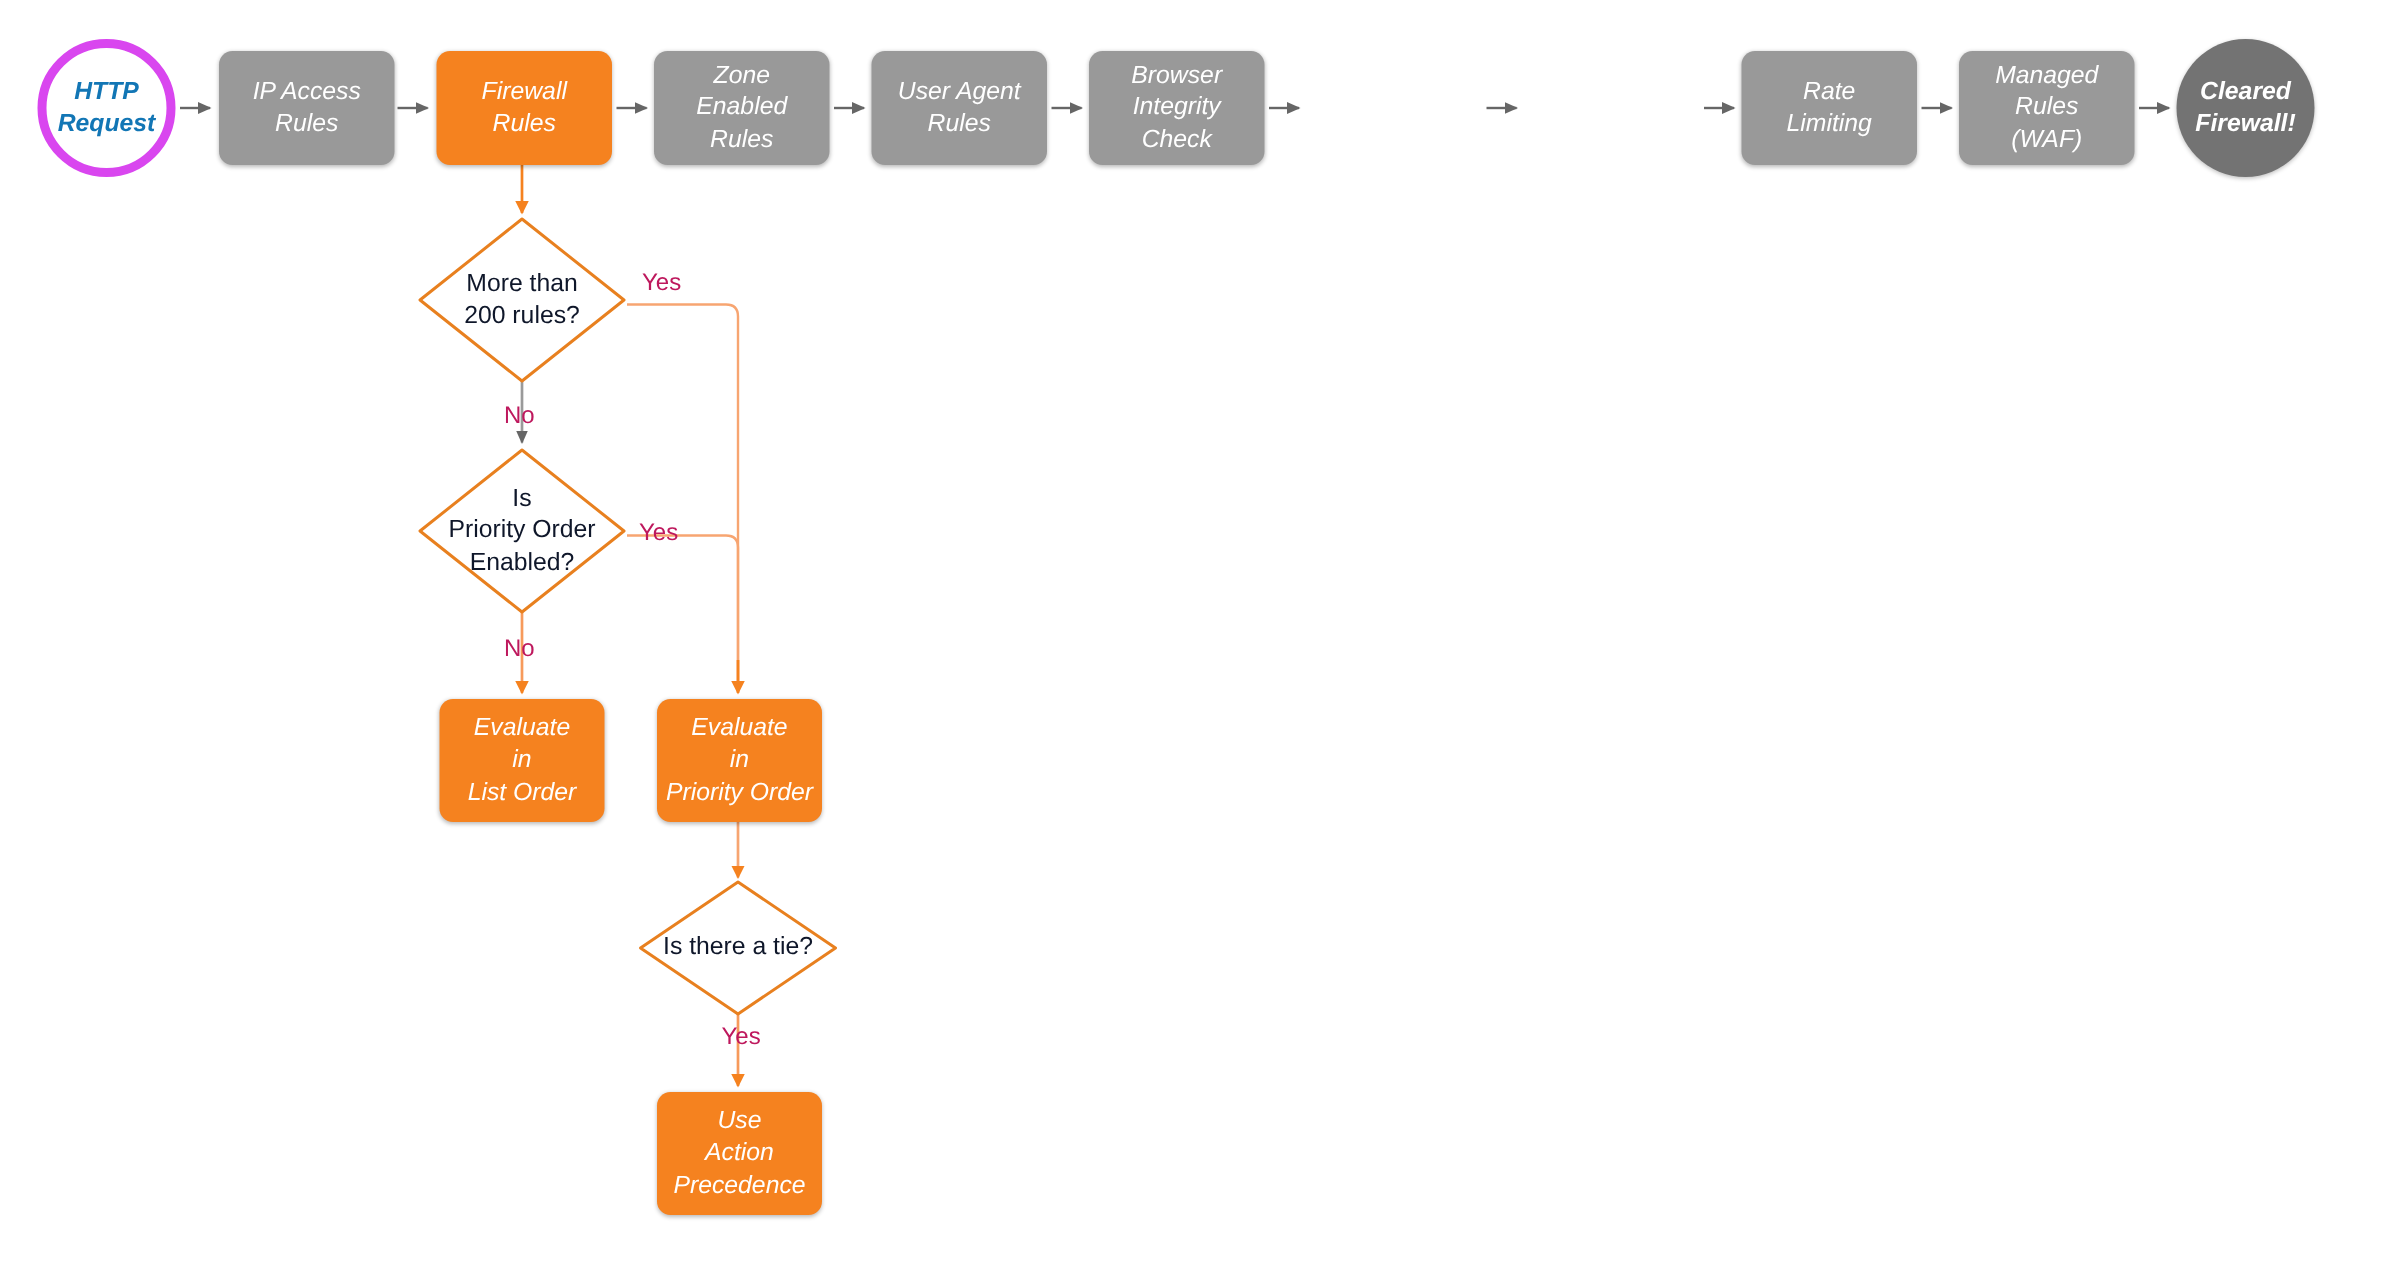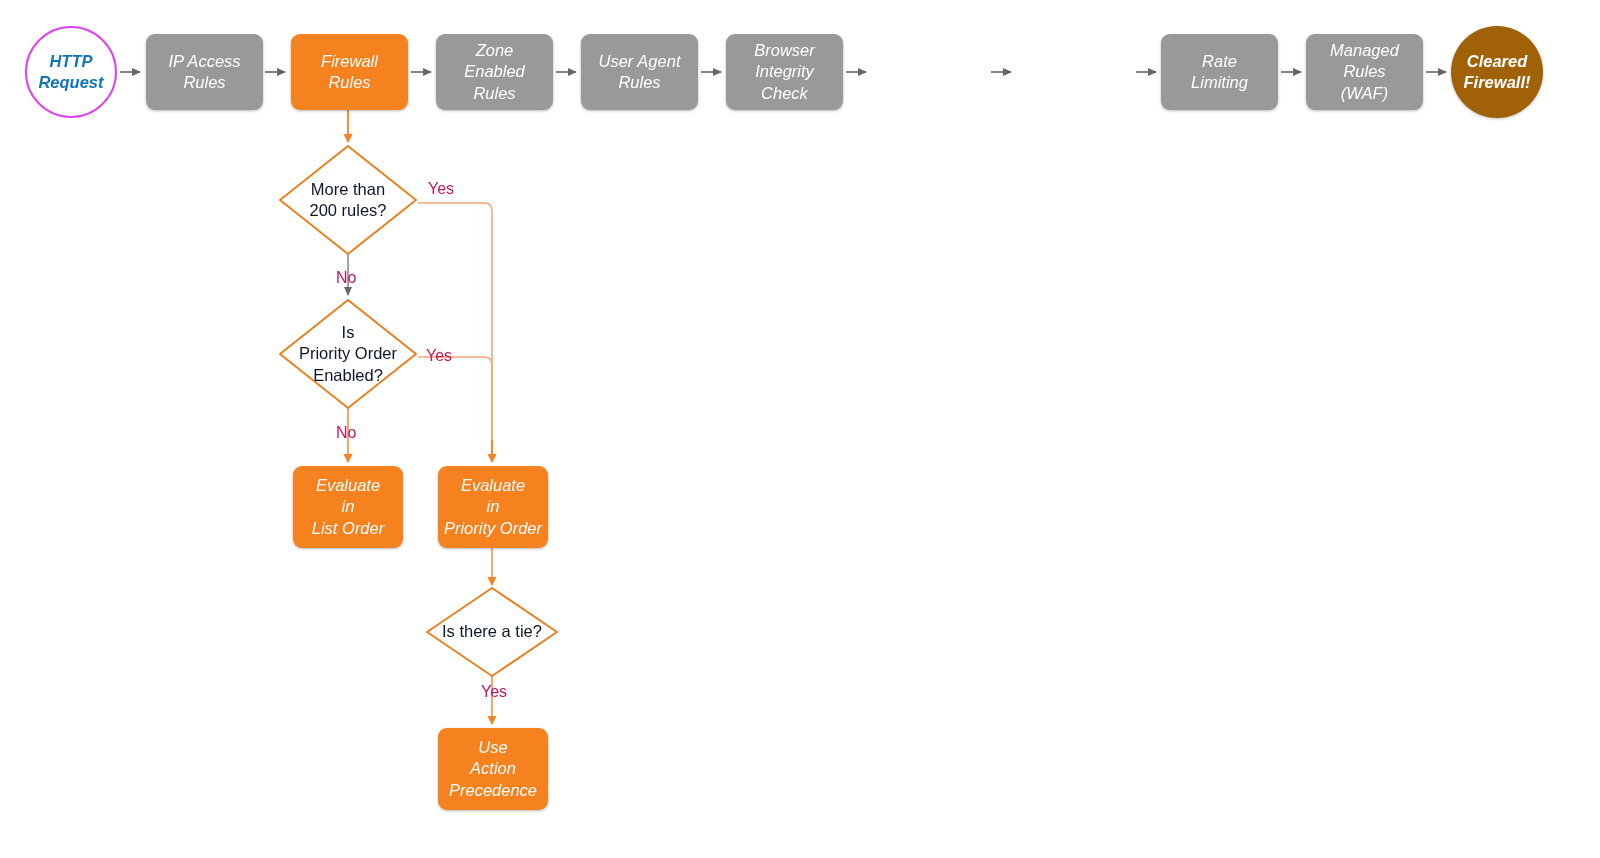--- a/index.html
+++ b/index.html
@@ -25,24 +25,24 @@
   }
   .box.gray{background:#999999;font-size:16.5px;}
   .box.orange{background:#F5821F;font-size:16.5px;}
 
   .circle{
     border-radius:50%;
     font-weight:bold;font-style:italic;line-height:1.25;
     font-size:16.5px;
   }
   .circle.start{
-    background:#ffffff;border:2px solid #d946ef;color:#1276B5;
+    background:#ffffff;border:6px solid #d946ef;color:#1276B5;
   }
   .circle.end{
-    background:#a16207;color:#ffffff;
+    background:#737373;color:#ffffff;
     box-shadow:0 1px 3px rgba(0,0,0,0.25);
   }
 
   
   .diamond{position:absolute;}
   .diamond .dlabel{
     position:absolute;left:0;top:0;width:100%;height:100%;
     display:flex;align-items:center;justify-content:center;text-align:center;
     color:#0f172a;font-size:16.5px;line-height:1.30;
   }

